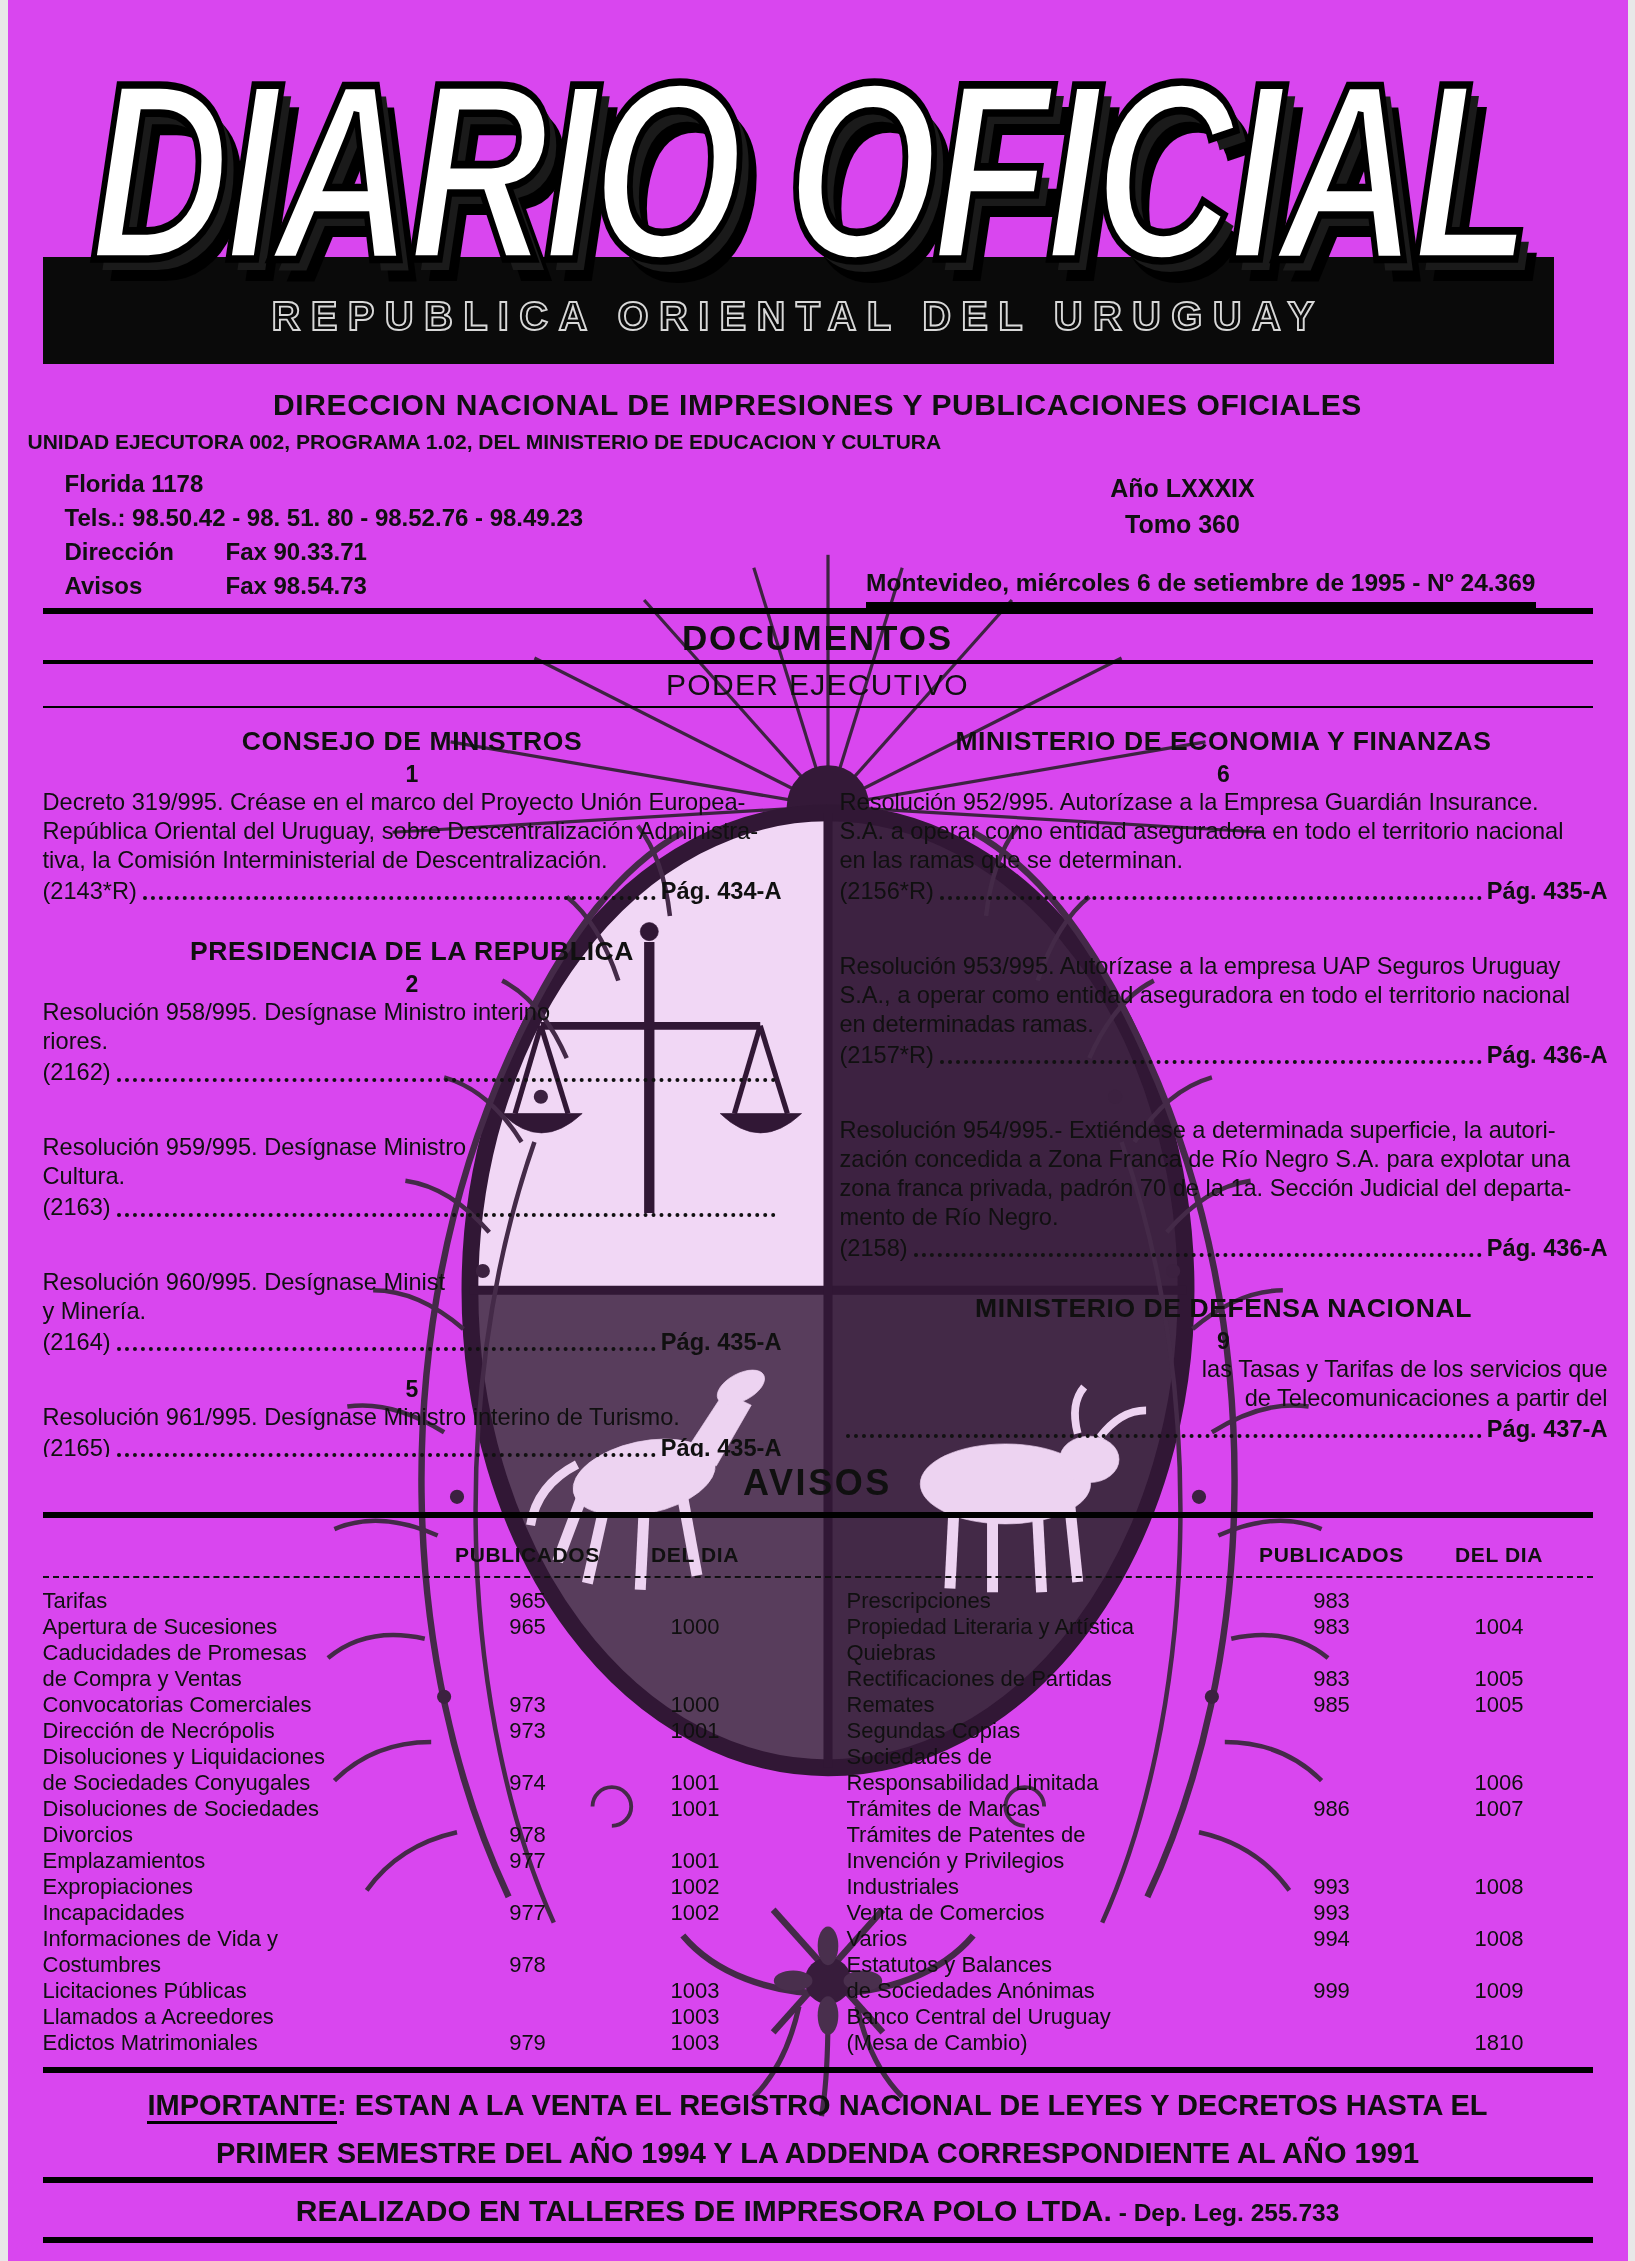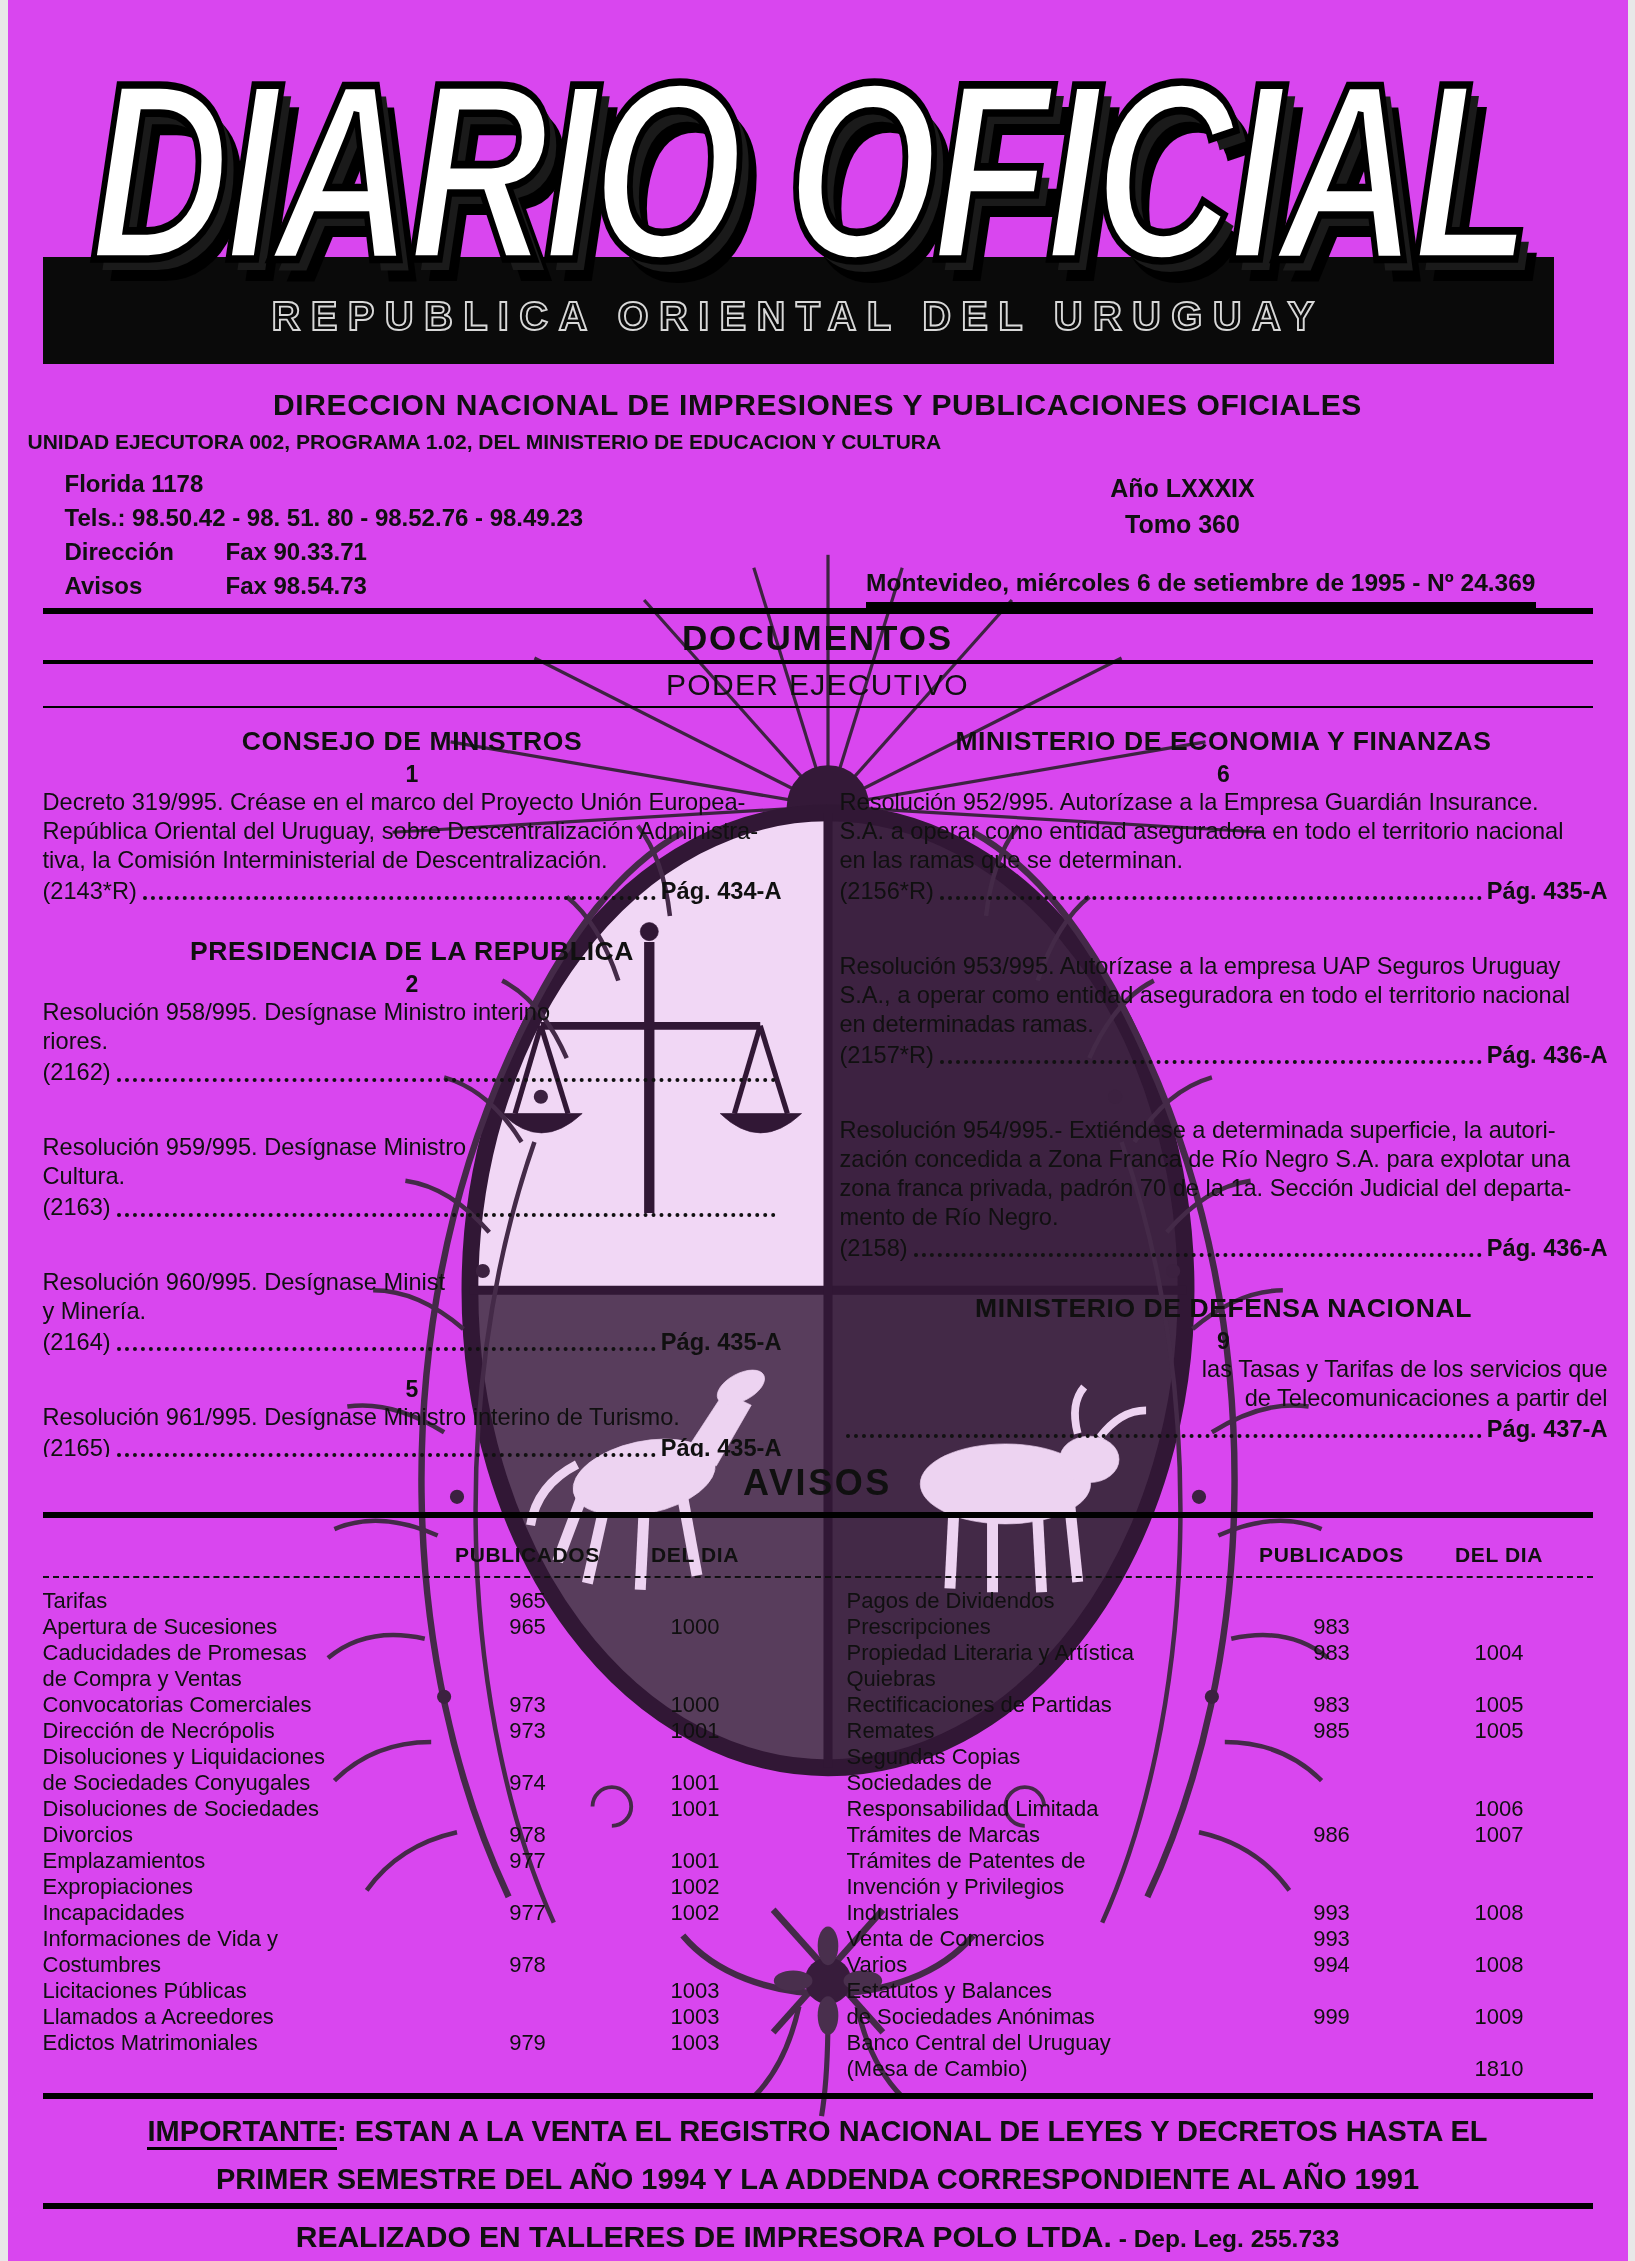--- a/index.html
+++ b/index.html
@@ -430,25 +430,20 @@
             <span class="dia">1003</span>
           </div>
           <div class="av-row">
             <span class="lab">Edictos Matrimoniales</span>
             <span class="pub">979</span>
             <span class="dia">1003</span>
           </div>
         </div>
       <div id="av-right">
           <div class="av-row">
-            <span class="lab">Pagos de Dividendos</span>
-            <span class="pub"></span>
-            <span class="dia"></span>
-          </div>
-          <div class="av-row">
             <span class="lab">Prescripciones</span>
             <span class="pub">983</span>
             <span class="dia"></span>
           </div>
           <div class="av-row">
             <span class="lab">Propiedad Literaria y Artística</span>
             <span class="pub">983</span>
             <span class="dia">1004</span>
           </div>
           <div class="av-row">

